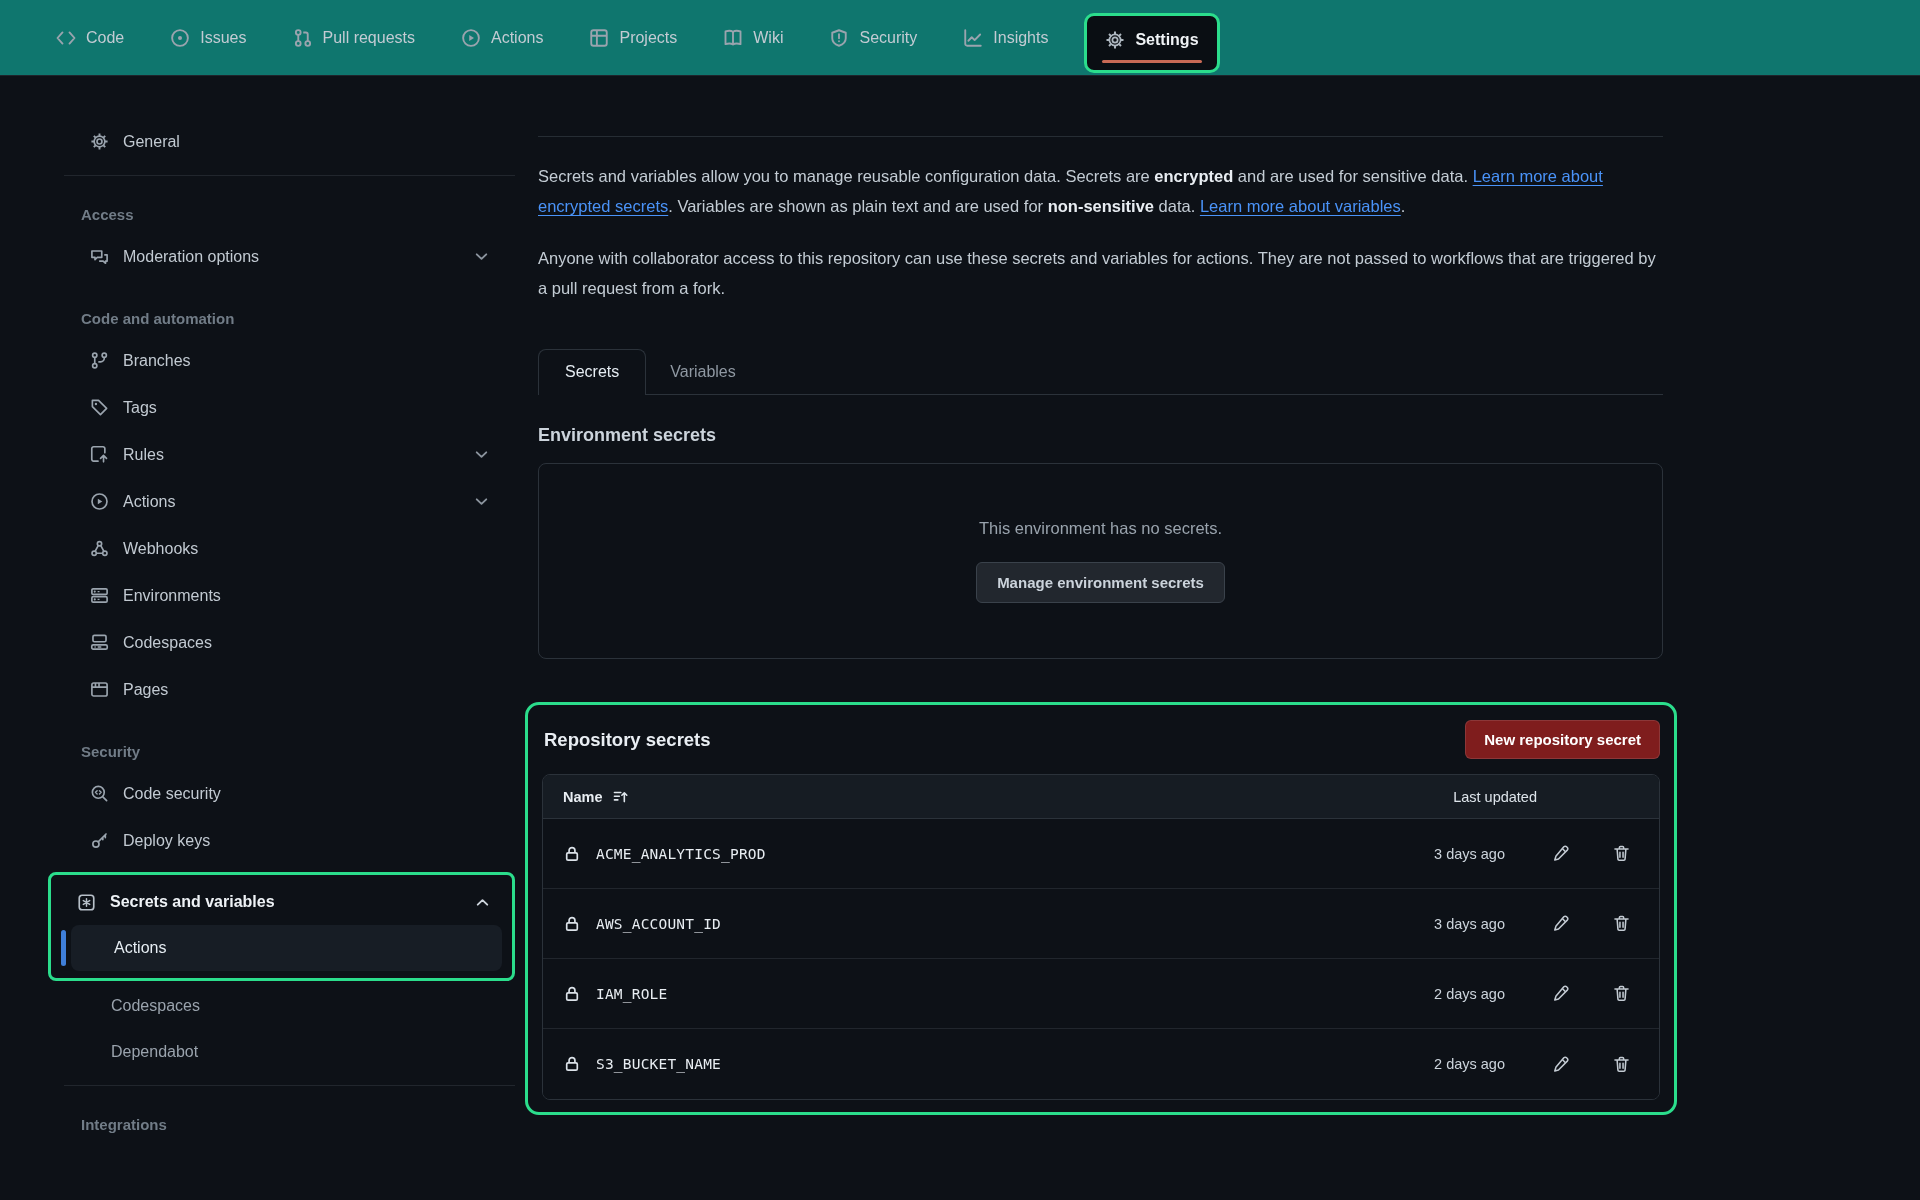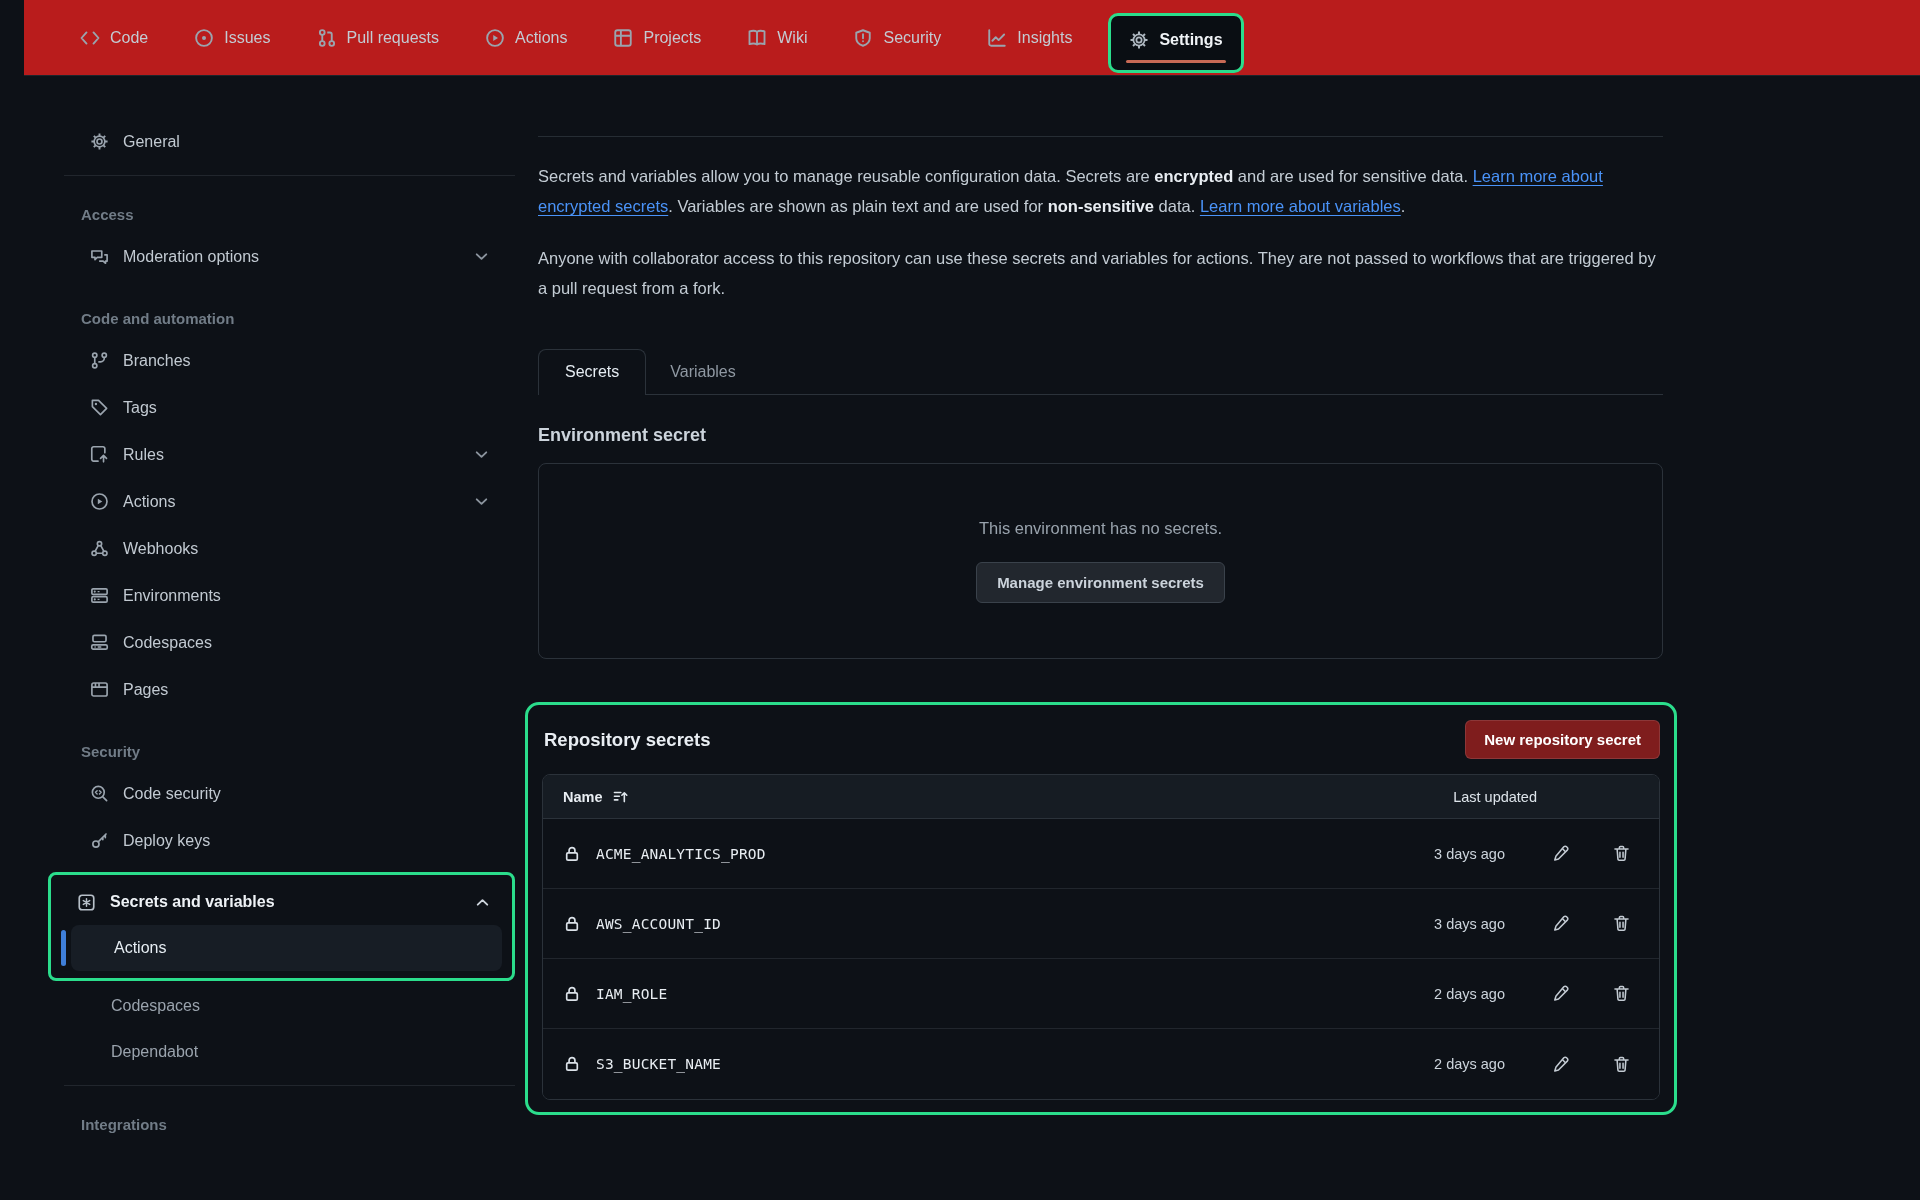--- a/index.html
+++ b/index.html
@@ -9,23 +9,23 @@
     font-family:"Liberation Sans", sans-serif;
     color:#c9d1d9;
     overflow:hidden;
   }
   svg { display:block; }
   .ico { width:20px; height:20px; color:#9aa4ae; flex:none; }
   .ico-s { width:19px; height:19px; }
 
   
   .topnav {
-    height:76px; background:#b91c1c; border-bottom:1px solid #1e242b;
+    height:76px; background:#0f766e; border-bottom:1px solid #1e242b;
     display:flex; align-items:center; padding-left:40px; gap:14px;
-    position:relative; z-index:2;margin-left:24px;
+    position:relative; z-index:2;
   }
   .nav-item {
     display:flex; align-items:center; gap:10px;
     padding:10px 16px; font-size:16px; color:#c3cbd3;
     background:none; border:none; cursor:pointer; white-space:nowrap;
     font-family:inherit;
   }
   .nav-highlight {
     border:3px solid #2bdd8c; border-radius:10px;
     margin-left:6px; position:relative; top:5px;
@@ -422,21 +422,21 @@
     <hr class="title-rule">
 
     <p class="intro-p"><span>Secrets and variables allow you to manage reusable configuration data. Secrets are </span><strong>encrypted</strong><span> and are used for sensitive data. </span><a>Learn more about encrypted secrets</a><span>. Variables are shown as plain text and are used for </span><strong>non-sensitive</strong><span> data. </span><a>Learn more about variables</a><span>.</span></p>
     <p class="intro-p intro-p2">Anyone with collaborator access to this repository can use these secrets and variables for actions. They are not passed to workflows that are triggered by a pull request from a fork.</p>
 
     <div class="tabs">
       <button class="tab tab-active">Secrets</button>
       <button class="tab">Variables</button>
     </div>
 
-    <h2 class="section-h">Environment secret</h2>
+    <h2 class="section-h">Environment secrets</h2>
     <div class="env-box">
       <div class="env-empty">This environment has no secrets.</div>
       <button class="btn-secondary">Manage environment secrets</button>
     </div>
 
     <div class="repo-green-box">
       <div class="repo-head">
         <h2 class="repo-title">Repository secrets</h2>
         <button class="btn-primary">New repository secret</button>
       </div>

